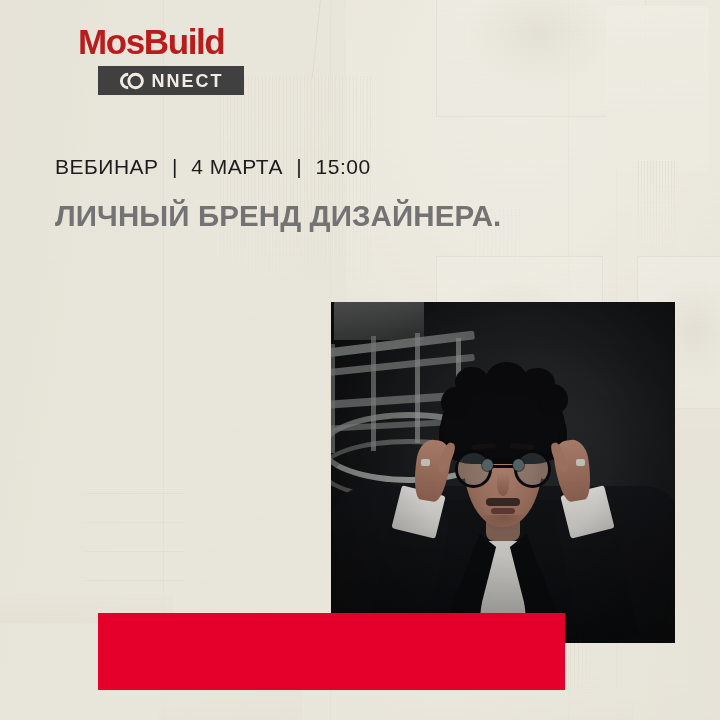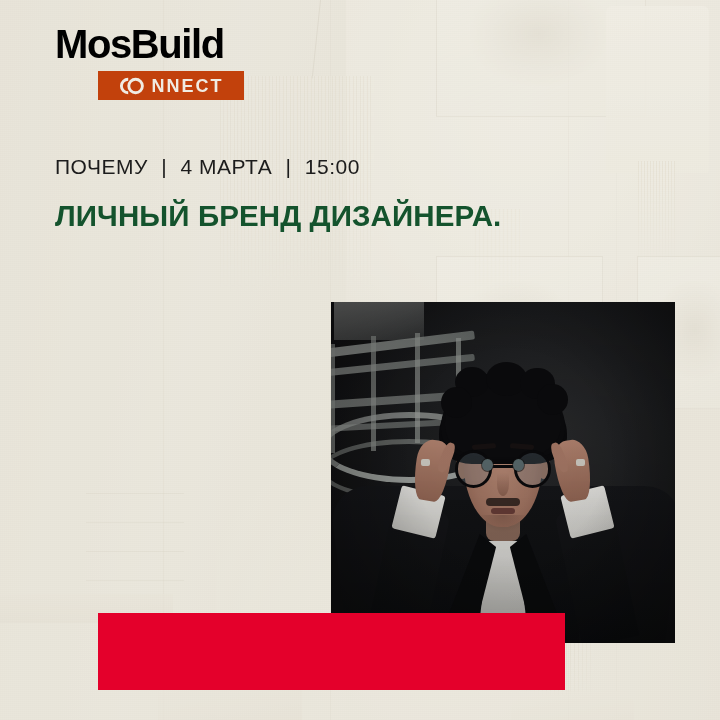--- a/index.html
+++ b/index.html
@@ -225,32 +225,33 @@
   
   .logo-block {
     position: absolute;
     left: 55px;
     top: 24px;
     width: 200px;
   }
   .logo-wordmark {
     font-family: "Liberation Sans", sans-serif;
     font-weight: bold;
-    font-size: 40px;
+    font-size: 35px;
     line-height: 1;
     letter-spacing: -1.4px;
-    color: #000000;
+    color: #b91c1c;
     white-space: nowrap;
+    margin-left: 23px;
   }
   .logo-connect-box {
     margin-top: 7px;
     margin-left: 43px;
     width: 146px;
     height: 29px;
-    background: #c2410c;
+    background: #404040;
     display: flex;
     align-items: center;
     justify-content: center;
   }
   .logo-connect-text {
     display: flex;
     align-items: center;
     font-family: "Liberation Sans", sans-serif;
     font-weight: bold;
     font-size: 18px;
@@ -281,21 +282,21 @@
   }
   .headline {
     position: absolute;
     left: 55px;
     top: 197px;
     width: 530px;
     font-weight: bold;
     font-size: 29.5px;
     line-height: 1.30;
     letter-spacing: .1px;
-    color: #14532d;
+    color: #737373;
   }
   .headline .hl {
     display: block;
     white-space: nowrap;
   }
 
   
   .photo {
     position: absolute;
     left: 331px;
@@ -687,21 +688,21 @@
             <path d="M9.2 2.2 A6.8 6.8 0 1 0 9.2 15.8" fill="none" stroke="#F0ECE3" stroke-width="2.9" stroke-linecap="butt"></path>
             <circle cx="16.6" cy="9" r="6.8" fill="none" stroke="#F0ECE3" stroke-width="2.9"></circle>
           </svg>
         </span>
         <span style="letter-spacing:2px;">NNECT</span>
       </div>
     </div>
   </div>
 
   <div class="kicker">
-    <span>ПОЧЕМУ</span>
+    <span>ВЕБИНАР</span>
     <span class="sep">|</span>
     <span>4 МАРТА</span>
     <span class="sep">|</span>
     <span>15:00</span>
   </div>
 
   <div class="headline">
     <span class="hl">ЛИЧНЫЙ БРЕНД ДИЗАЙНЕРА.</span>
   </div>
 

